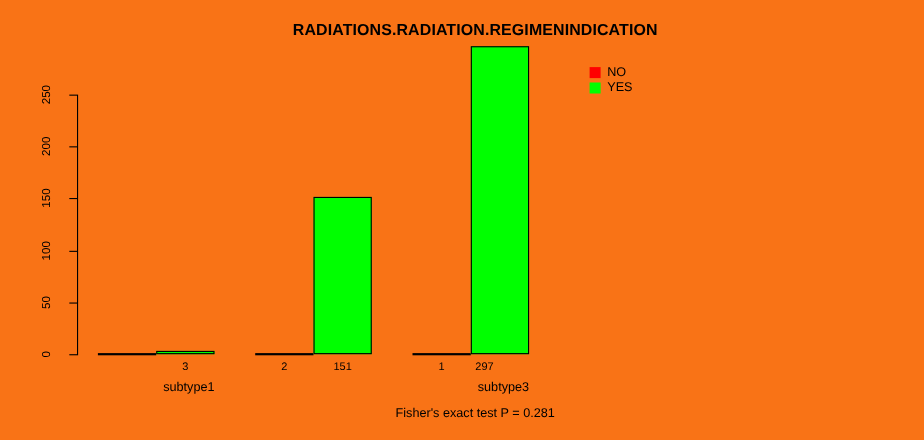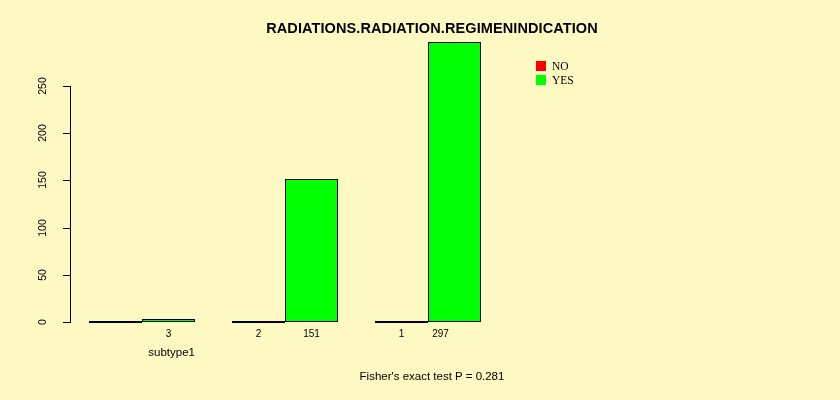--- a/index.html
+++ b/index.html
@@ -10,21 +10,21 @@
   }
   body {
     font-family: "Liberation Sans", sans-serif;
     color: #000000;
     -webkit-font-smoothing: none;
   }
   #plot-root {
     position: relative;
     width: 840px;
     height: 400px;
-    background: #fef9c3;
+    background: #f97316;
     overflow: hidden;
   }
   
   #chart-title {
     position: absolute;
     left: 0;
     top: 20px;
     width: 864px;
     text-align: center;
     font-size: 14.5px;
@@ -111,21 +111,20 @@
   #legend {
     position: absolute;
     left: 536px;
     top: 59px;
   }
   .legend-row {
     display: flex;
     align-items: center;
     height: 14px;
     margin-bottom: 0px;
-    font-family: Liberation Serif, serif;
   }
   .legend-swatch {
     width: 10px;
     height: 10px;
     margin-right: 6px;
     flex: 0 0 auto;
   }
   .legend-text {
     font-size: 11.5px;
     line-height: 14px;
@@ -173,20 +172,21 @@
       <div class="bar-value-label" style="left: 142px; width: 53px; top: 327px;">3</div>
       <div class="group-label" style="left: 89px; width: 106px; top: 344px;">subtype1</div>
       <div class="bar zero-height" style="left: 232px; width: 53px; background: rgb(255, 0, 0); top: 321px; height: 2px;"></div>
       <div class="bar-value-label" style="left: 232px; width: 53px; top: 327px;">2</div>
       <div class="bar" style="left: 285px; width: 53px; background: rgb(0, 255, 0); top: 179.456px; height: 142.544px;"></div>
       <div class="bar-value-label" style="left: 285px; width: 53px; top: 327px;">151</div>
       <div class="bar zero-height" style="left: 375px; width: 53px; background: rgb(255, 0, 0); top: 321px; height: 2px;"></div>
       <div class="bar-value-label" style="left: 375px; width: 53px; top: 327px;">1</div>
       <div class="bar" style="left: 428px; width: 53px; background: rgb(0, 255, 0); top: 41.632px; height: 280.368px;"></div>
       <div class="bar-value-label" style="left: 414px; width: 53px; top: 327px;">297</div>
+      <div class="group-label" style="left: 375px; width: 106px; top: 344px;">subtype3</div>
     </div>
 
   <div id="legend">
       <div class="legend-row">
         <span class="legend-swatch" style="background: rgb(255, 0, 0);"></span>
         <span class="legend-text">NO</span>
       </div>
       <div class="legend-row">
         <span class="legend-swatch" style="background: rgb(0, 255, 0);"></span>
         <span class="legend-text">YES</span>

